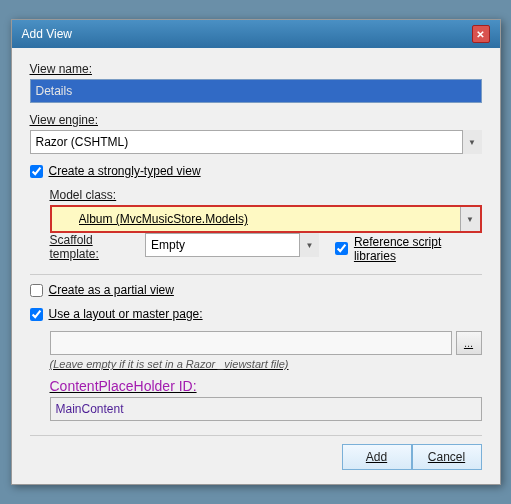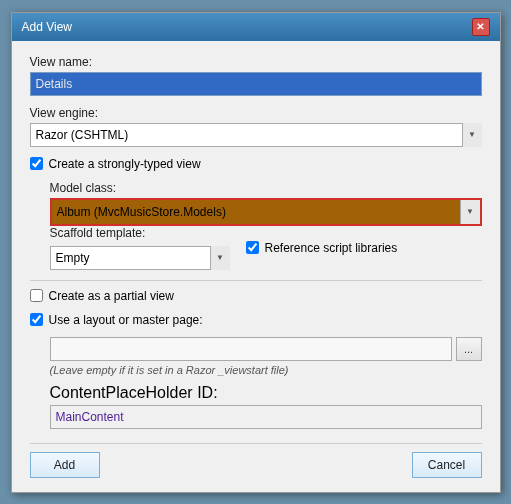--- a/index.html
+++ b/index.html
@@ -47,20 +47,21 @@
       align-items: center;
       justify-content: center;
       cursor: pointer;
       color: white;
       font-size: 10px;
       font-weight: bold;
     }
 
     .dialog-body {
       padding: 14px 18px 14px 18px;
+      text-decoration: underline;
     }
 
     .form-row {
       margin-bottom: 10px;
     }
 
     .label {
       display: block;
       margin-bottom: 3px;
       color: #222;
@@ -140,21 +141,22 @@
 
     .model-class-section {
       padding-left: 20px;
     }
 
     .model-select-wrapper {
       position: relative;
       display: flex;
       align-items: center;
       border: 2px solid #d0302a;
-      background: #a16207;
+      background: #fef9c3;
+      padding-left: 22px;
     }
 
     .model-select-wrapper select {
       width: 100%;
       height: 24px;
       border: none;
       background: transparent;
       padding: 2px 22px 2px 5px;
       font-size: 12px;
       appearance: none;
@@ -244,41 +246,41 @@
     }
 
     .hint-text {
       font-size: 11px;
       color: #555;
       font-style: italic;
       margin-top: 3px;
     }
 
     .content-holder-label {
-      color: #000000;
-      font-size: 16px;
+      color: #a21caf;
+      font-size: 14px;
       margin-top: 8px;
       margin-bottom: 3px;
     }
 
     .content-holder-input {
       width: 100%;
       height: 24px;
       border: 1px solid #aaa;
       background: #f0f0f0;
       padding: 2px 5px;
       font-size: 12px;
       color: #4c1d95;
       outline: none;
     }
 
     .button-row {
       display: flex;
-      justify-content: space-between;
-      gap: 21px;
+      justify-content: flex-end;
+      gap: 0;
       margin-top: 14px;
       padding-top: 8px;
       border-top: 1px solid #ccc;
     }
 
     .btn {
       width: 70px;
       height: 26px;
       border: 1px solid #7ab0d8;
       background: linear-gradient(to bottom, #f0f8ff, #d8eaf8);
@@ -325,21 +327,21 @@
       <div class="model-select-wrapper">
         <select>
           <option>Album (MvcMusicStore.Models)</option>
           <option>(none)</option>
         </select>
         <div class="model-select-arrow"></div>
       </div>
     </div>
 
     <div class="scaffold-row">
-      <div style="display:flex;flex-direction:column;gap:3px;">
+      <div style="display:flex;flex-direction:row;gap:3px;">
         <label class="label">Scaffold template:</label>
         <div class="select-wrapper">
           <select class="select-control">
             <option>Empty</option>
             <option>Create</option>
             <option>Delete</option>
             <option>Details</option>
             <option>Edit</option>
             <option>List</option>
           </select>

